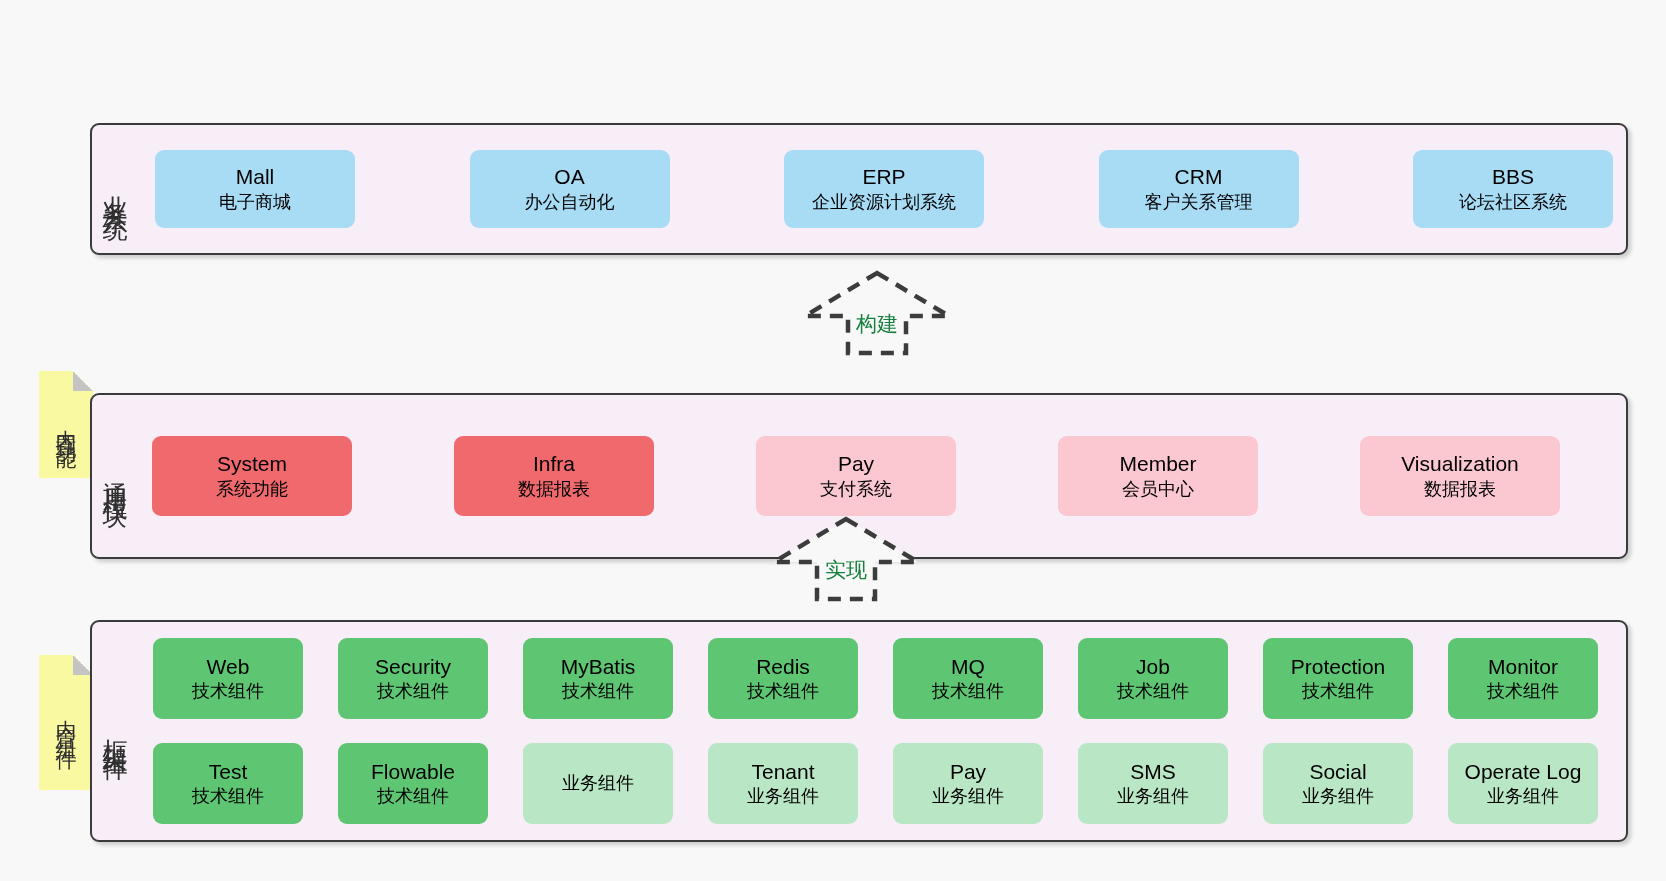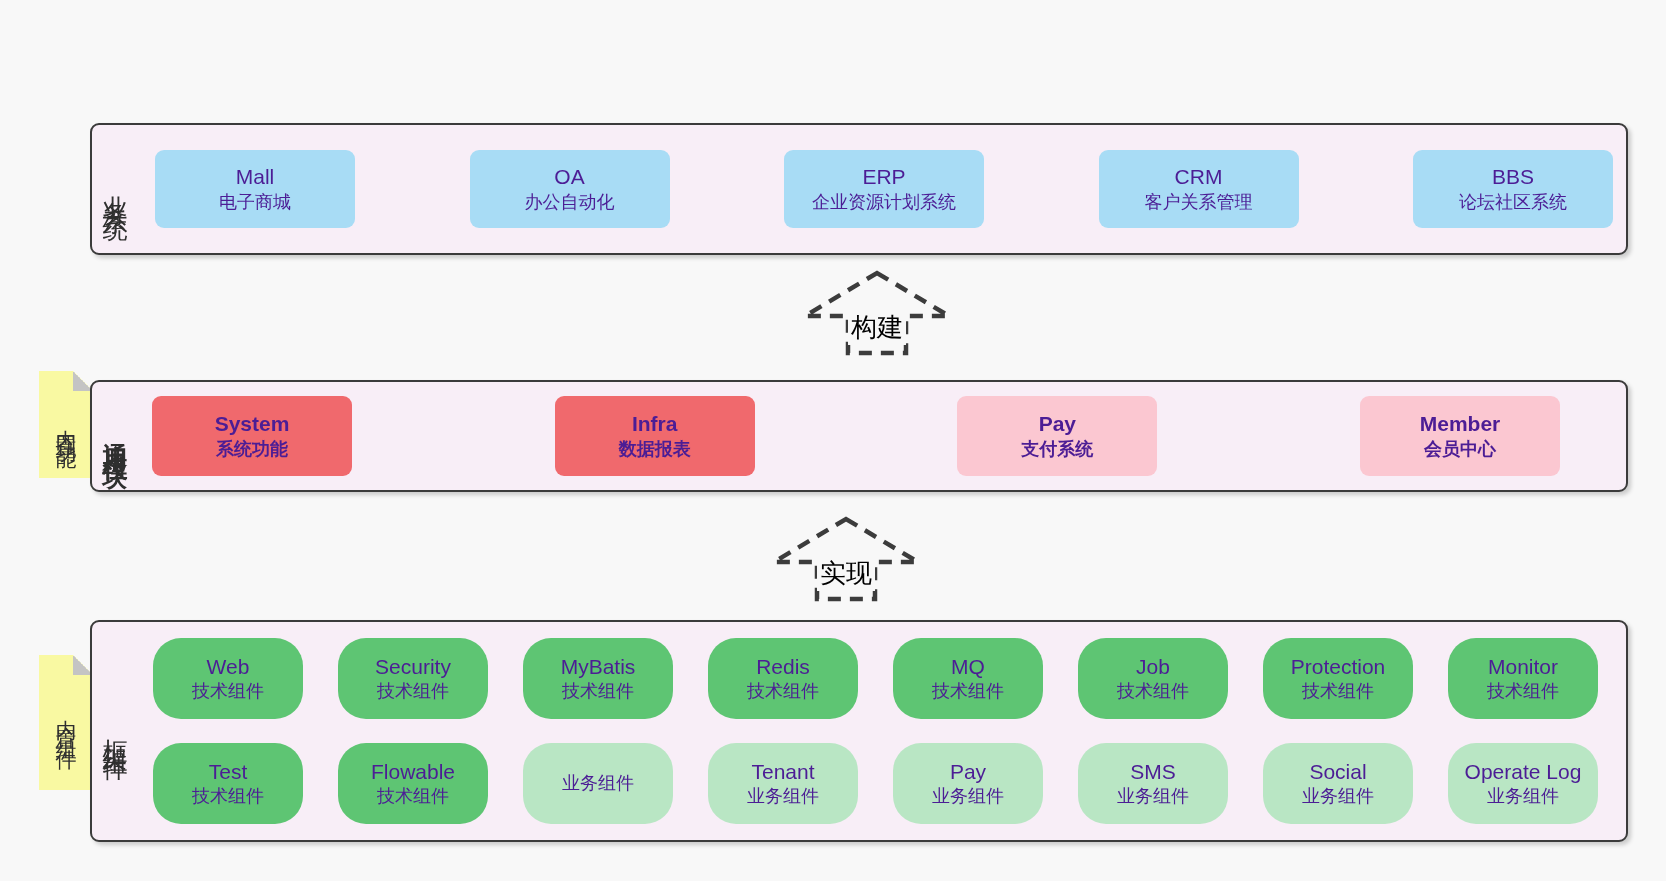--- a/index.html
+++ b/index.html
@@ -10,41 +10,41 @@
     -webkit-font-smoothing:antialiased;
   }
   
   .layer{
     position:absolute;left:90px;width:1538px;box-sizing:border-box;
     background:#f8eef7;border:2px solid #3b3b3b;border-radius:9px;
     box-shadow:3px 3px 4px rgba(0,0,0,0.18);
     display:flex;z-index:2;
   }
   #layer-business{top:123px;height:132px;}
-  #layer-modules{top:380px;height:112px;font-weight:bold;}
+  #layer-modules{top:393px;height:166px;}
   #layer-components{top:620px;height:222px;}
   .layer-label{
     flex:none;width:48px;display:flex;align-items:center;justify-content:center;
     font-size:25px;color:#2f2f2f;
   }
   .layer-label span{writing-mode:vertical-rl;text-orientation:upright;letter-spacing:7px;}
   #layer-components .layer-label span{letter-spacing:6px;}
   .layer-content{flex:1;display:flex;align-items:center;justify-content:space-between;box-sizing:border-box;}
   #layer-business .layer-content{padding:0 13px 0 15px;}
   #layer-modules .layer-content{padding:0 66px 0 12px;}
   #layer-components .layer-content{flex-direction:column;justify-content:center;align-items:stretch;gap:24px;padding:0 28px 0 13px;}
   .comp-row{display:flex;justify-content:space-between;}
   
   .box{
     border-radius:9px;display:flex;flex-direction:column;align-items:center;justify-content:center;
-    text-align:center;line-height:1.32;color:#4c1d95;
+    text-align:center;line-height:1.32;color:#000000;
   }
   #layer-business .box{width:200px;height:78px;}
   #layer-modules .box{width:200px;height:80px;}
-  .comp-row .box{width:150px;height:81px;border-radius:28px;}
+  .comp-row .box{width:150px;height:81px;}
   .box .name{font-size:21px;}
   .box .sub{font-size:18px;}
   .box.blue{background:#a8dcf5;}
   .box.red{background:#f0696d;}
   .box.pink{background:#fbc7d1;}
   .box.green{background:#5ec573;}
   .box.green-light{background:#b9e6c4;}
   
   .tag{
     position:absolute;left:39px;width:54px;background:#f9f9a2;z-index:1;
@@ -61,21 +61,21 @@
     background:linear-gradient(to bottom left,rgba(0,0,0,0) 50%,#c4c4c4 50%);
   }
   
   .arrow{position:absolute;width:150px;height:86px;z-index:3;}
   #arrow-build{left:802px;top:270px;}
   #arrow-implement{left:771px;top:516px;}
   .arrow svg{display:block;}
   .arrow polygon{fill:#f8f8f8;stroke:#3c3c3c;stroke-width:4.5;stroke-dasharray:13 9;}
   .arrow-label{
     position:absolute;left:50%;top:40px;transform:translateX(-50%);
-    background:#f8f8f8;padding:0 3px;font-size:26px;color:#000000;white-space:nowrap;
+    background:#f8f8f8;padding:0 3px;font-size:21px;color:#15803d;white-space:nowrap;
   }
 </style>
 </head>
 <body>
 
 <div class="layer" id="layer-business">
   <div class="layer-label">
     <span>业务系统</span>
   </div>
   <div class="layer-content">
@@ -128,20 +128,24 @@
       <span class="sub">数据报表</span>
     </div>
     <div class="box pink">
       <span class="name">Pay</span>
       <span class="sub">支付系统</span>
     </div>
     <div class="box pink">
       <span class="name">Member</span>
       <span class="sub">会员中心</span>
     </div>
+    <div class="box pink">
+      <span class="name">Visualization</span>
+      <span class="sub">数据报表</span>
+    </div>
   </div>
 </div>
 
 <div class="arrow" id="arrow-implement">
   <svg width="150" height="86" viewBox="0 0 150 86">
     <polygon points="75,3 147,46 104,46 104,83 46,83 46,46 3,46"></polygon>
   </svg>
   <div class="arrow-label">实现</div>
 </div>
 

